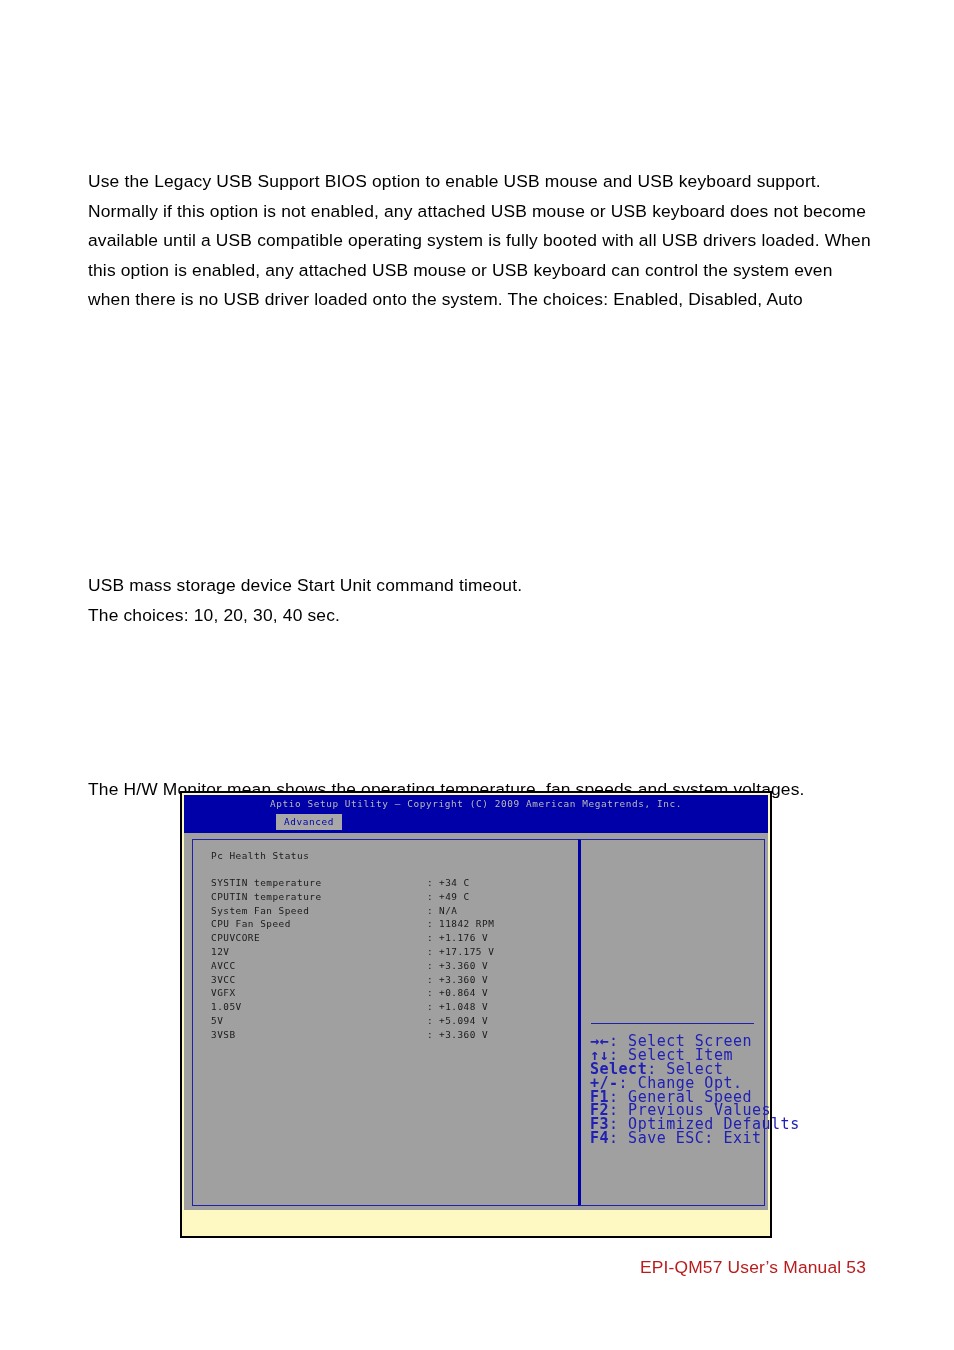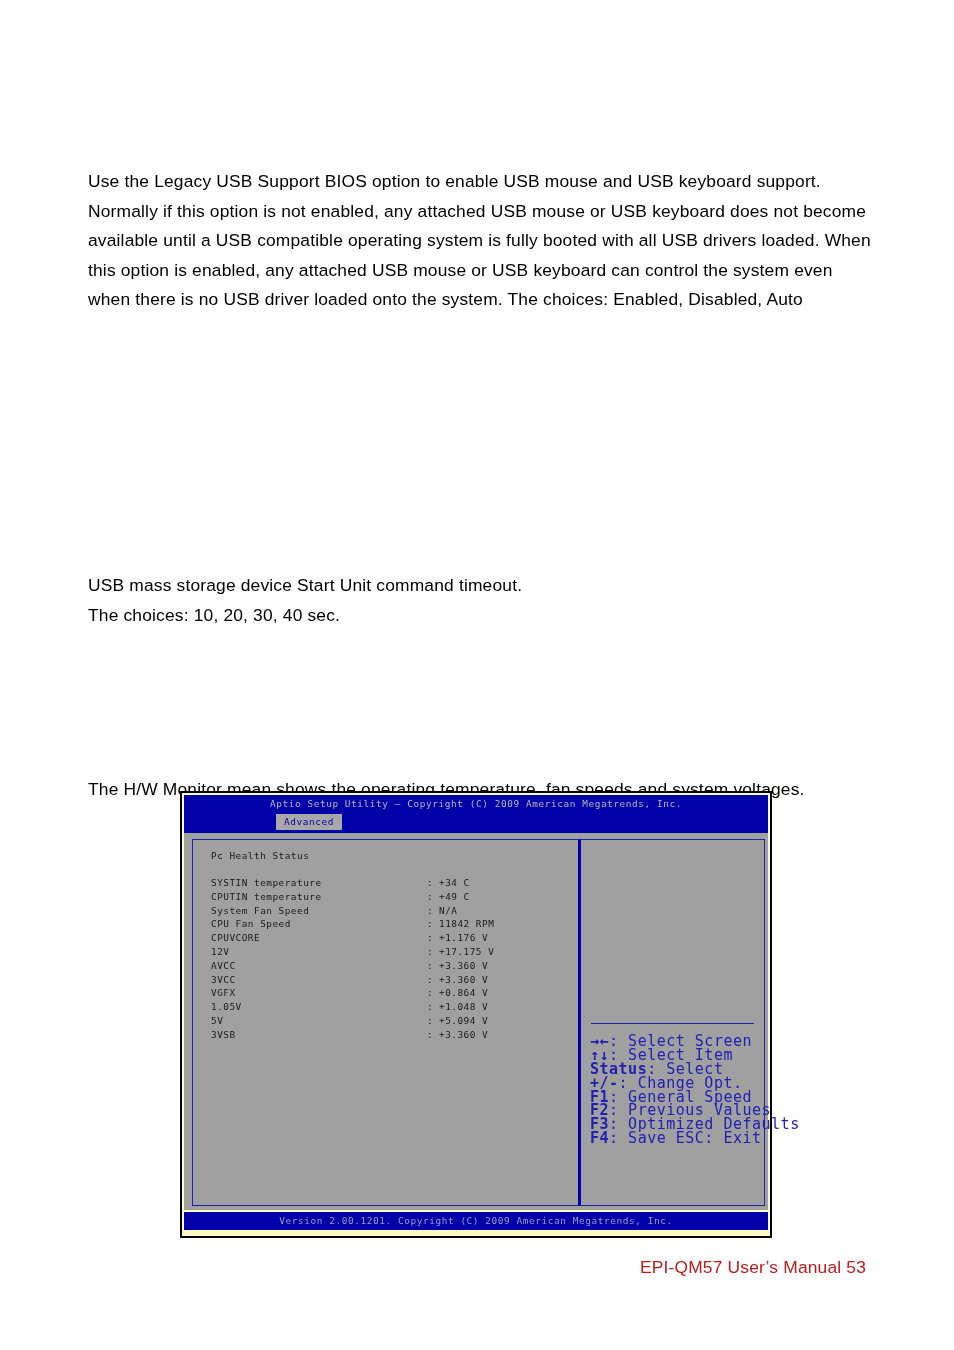--- a/index.html
+++ b/index.html
@@ -308,33 +308,30 @@
                 <span class="item-value">+3.360 V</span>
               </div>
             </div>
         </div>
 
         <div class="panel-right">
           <div class="help-sep"></div>
           <div class="help-list">
               <div class="help-row"><span class="help-key">→←</span><span>: Select Screen</span></div>
               <div class="help-row"><span class="help-key">↑↓</span><span>: Select Item</span></div>
-              <div class="help-row"><span class="help-key">Status</span><span>: Select</span></div>
+              <div class="help-row"><span class="help-key">Select</span><span>: Select</span></div>
               <div class="help-row"><span class="help-key">+/-</span><span>: Change Opt.</span></div>
               <div class="help-row"><span class="help-key">F1</span><span>: General Speed</span></div>
               <div class="help-row"><span class="help-key">F2</span><span>: Previous Values</span></div>
               <div class="help-row"><span class="help-key">F3</span><span>: Optimized Defaults</span></div>
               <div class="help-row"><span class="help-key">F4</span><span>: Save  ESC: Exit</span></div>
             </div>
         </div>
 
       </div>
 
-      <div class="bios-footer">
-        <div class="bios-footer-text">Version 2.00.1201. Copyright (C) 2009 American Megatrends, Inc.</div>
-      </div>
 
     </div>
   </div>
 
   <div class="page-footer">EPI-QM57  User’s  Manual 53</div>
 
 </div>
 
 </body></html>

